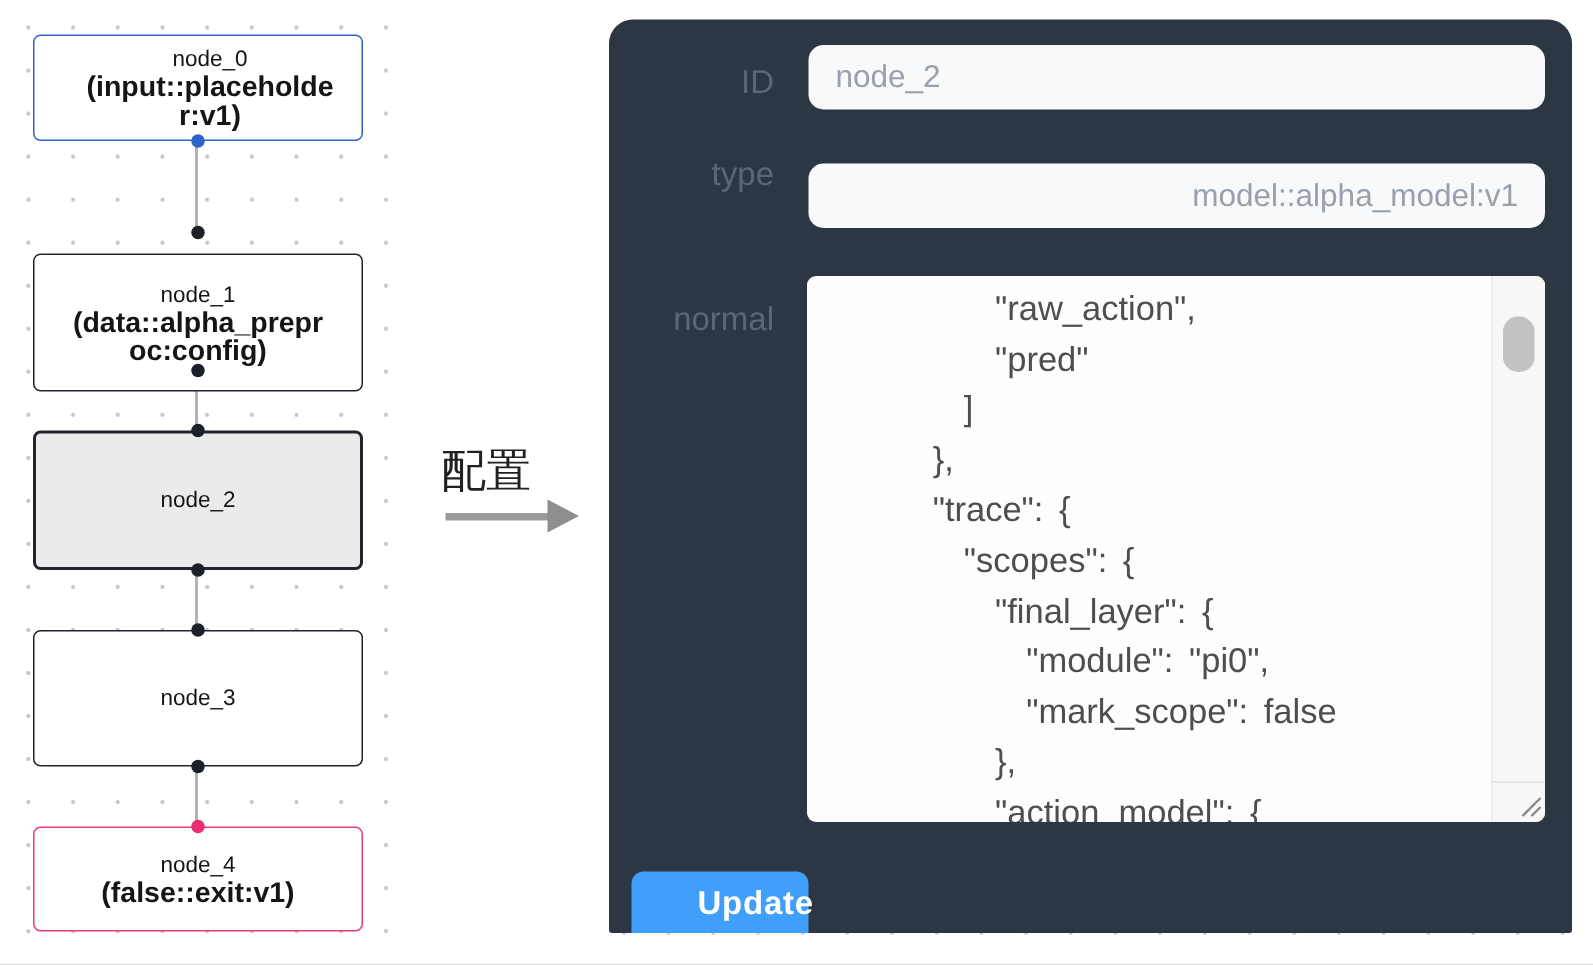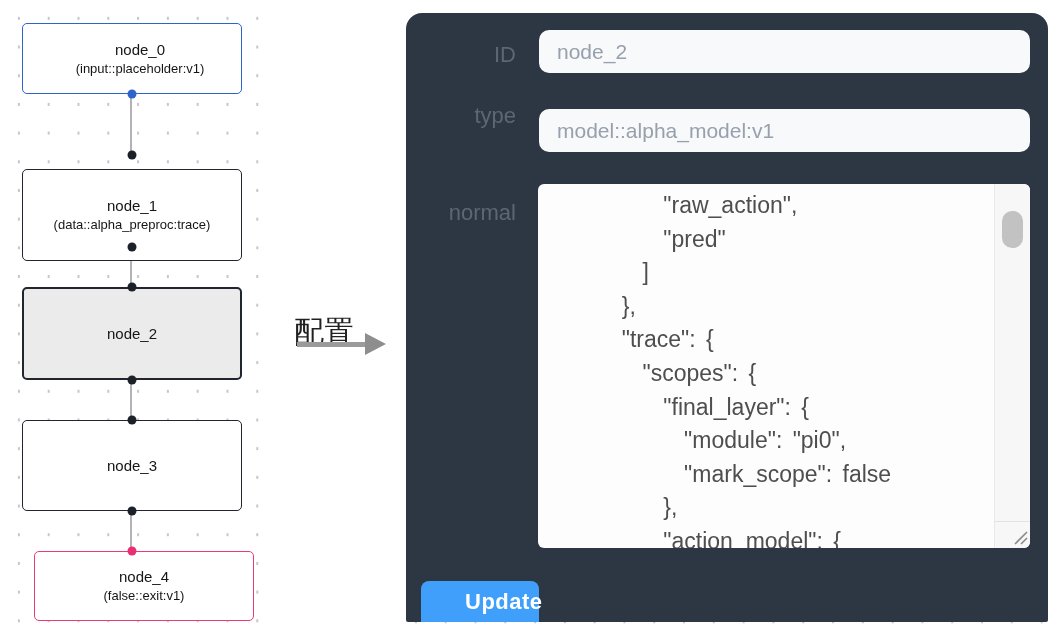--- a/index.html
+++ b/index.html
@@ -11,33 +11,33 @@
     background-image:radial-gradient(circle,#c6c6cb 1.25px,transparent 1.45px);
     background-size:29.8px 28.7px;}
   .dot-grid.left{left:0;width:281px;background-position:4px 4px;}
   .dot-grid.right{left:393px;width:669px;background-position:8px 5px;}
 
   
   .node{position:absolute;left:22px;width:220px;background:#ffffff;border:1.6px solid #21252e;
     border-radius:5px;display:flex;flex-direction:column;align-items:center;justify-content:center;
     z-index:2;text-align:center;color:#151515;}
   .node .t{font-size:15px;line-height:19px;font-weight:500;}
-  .node .s{font-size:13px;line-height:19px;font-weight:400;max-width:168px;overflow-wrap:anywhere;line-break:anywhere;}
+  .node .s{font-size:19px;line-height:19px;font-weight:700;max-width:168px;overflow-wrap:anywhere;line-break:anywhere;}
   .node.input{border-color:#2d64cb;}
   .node.selected{background:#ebebeb;border-width:2.4px;}
-  .node.output{border-color:#eb3a79;margin-left:12px;}
+  .node.output{border-color:#eb3a79;}
 
   .handle{position:absolute;width:9px;height:9px;border-radius:50%;background:#1c2029;
     transform:translate(-50%,-50%);z-index:3;}
   .handle.blue{background:#2d64cb;}
   .handle.pink{background:#eb2d73;}
   .edge{position:absolute;left:130px;width:2px;background:#b2b2b8;z-index:1;}
 
   
-  .conn-label{position:absolute;left:294px;top:312px;font-size:30px;color:#212121;font-weight:500;z-index:2;}
+  .conn-label{position:absolute;left:294px;top:294px;font-size:30px;color:#212121;font-weight:500;z-index:2;}
   .arrow-line{position:absolute;left:297px;top:342px;width:69px;height:5px;background:#9b9b9b;z-index:2;}
   .arrow-head{position:absolute;left:365px;top:333px;width:0;height:0;z-index:2;
     border-left:21px solid #8e8e8e;border-top:11px solid transparent;border-bottom:11px solid transparent;}
 
   
   .panel{position:absolute;left:406px;top:13px;width:642px;height:609px;background:#2d3744;
     border-radius:16px 16px 2px 2px;z-index:2;overflow:hidden;}
   .f-label{position:absolute;left:10px;width:100px;text-align:right;font-size:22px;line-height:24px;color:#5d6673;}
   .f-input{position:absolute;left:133px;width:491px;height:43px;background:#f7f9fb;border:none;outline:none;
     border-radius:10px;font-size:21px;color:#97a0ac;padding:0 18px;}
@@ -64,21 +64,21 @@
   <div class="edge" style="top:247px;height:40px;"></div>
   <div class="edge" style="top:380px;height:40px;"></div>
   <div class="edge" style="top:511px;height:40px;"></div>
 
   <div class="node input" style="top:23px;height:71px;padding-left:16px;">
     <div class="t">node_0</div>
     <div class="s">(input::placeholder:v1)</div>
   </div>
   <div class="node" style="top:169px;height:92px;">
     <div class="t">node_1</div>
-    <div class="s">(data::alpha_preproc:trace)</div>
+    <div class="s">(data::alpha_preproc:config)</div>
   </div>
   <div class="node selected" style="top:287px;height:93px;">
     <div class="t">node_2</div>
   </div>
   <div class="node" style="top:420px;height:91px;">
     <div class="t">node_3</div>
   </div>
   <div class="node output" style="top:551px;height:70px;">
     <div class="t">node_4</div>
     <div class="s">(false::exit:v1)</div>
@@ -96,21 +96,21 @@
   <div class="conn-label">配置</div>
   <div class="arrow-line"></div>
   <div class="arrow-head"></div>
 
   <div class="panel">
 
     <div class="f-label" style="top:30px;">ID</div>
     <input class="f-input" style="top: 17px;" value="node_2">
 
     <div class="f-label" style="top:91px;">type</div>
-    <input class="f-input" style="top: 96px;" value="model::alpha_model:v1">
+    <input class="f-input" style="top: 96px; text-align: right;" value="model::alpha_model:v1">
 
     <div class="f-label" style="top:188px;">normal</div>
     <div class="config-box">
       <pre>      "raw_action",
       "pred"
     ]
   },
   "trace": {
     "scopes": {
       "final_layer": {

